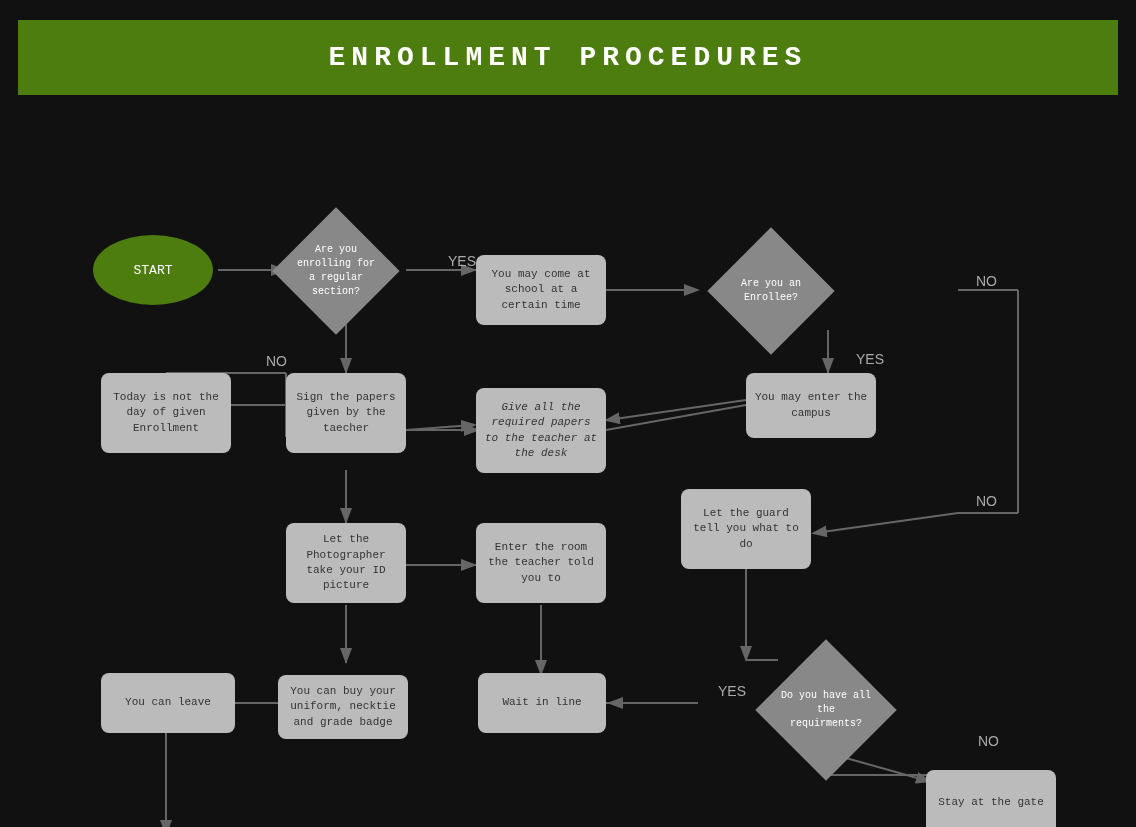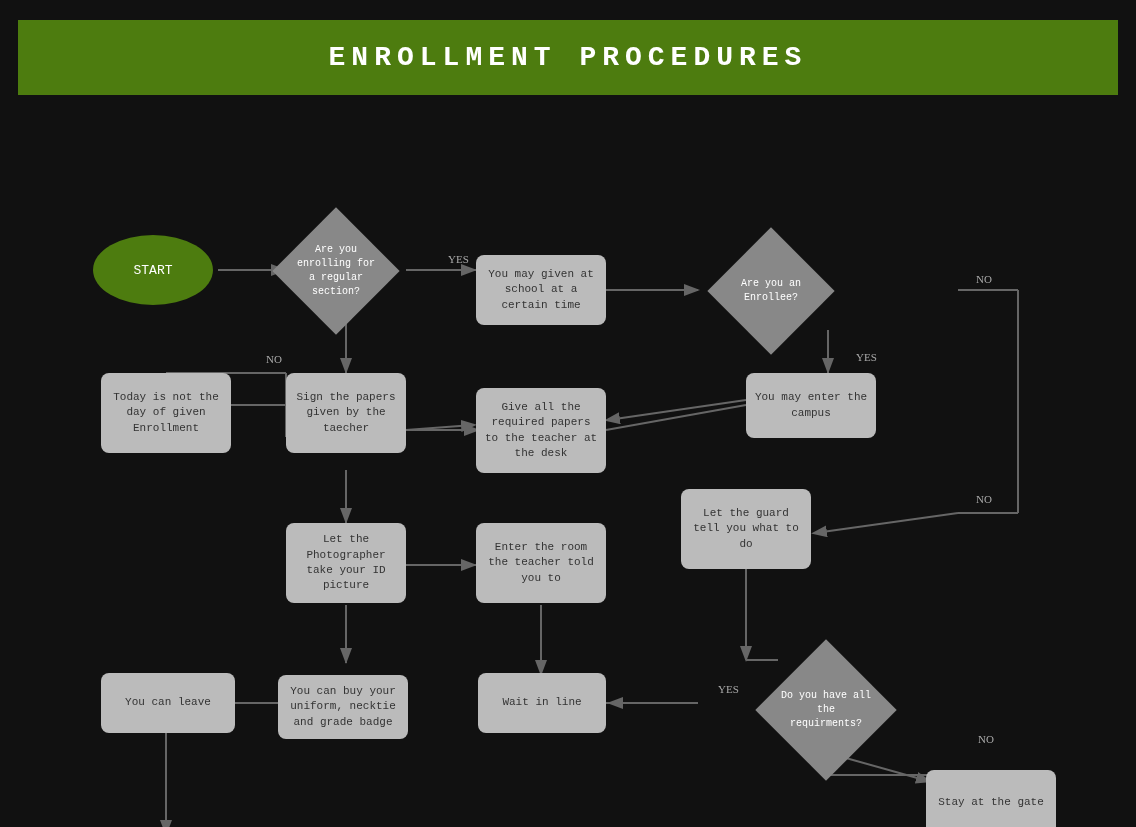--- a/index.html
+++ b/index.html
@@ -84,22 +84,22 @@
     .connectors {
       position: absolute;
       top: 0; left: 0;
       width: 1100px;
       height: 720px;
       pointer-events: none;
     }
     .label-text {
       position: absolute;
       color: #aaa;
-      font-size: 11px;
-      font-family: Liberation Serif, serif;
+      font-size: 14px;
+      font-family: Liberation Sans, sans-serif;
     }
   </style>
 </head>
 <body>
 
 <div class="main-container">
   <div class="header">
     <span class="header-title">ENROLLMENT  PROCEDURES</span>
   </div>
 
@@ -185,38 +185,38 @@
       <span>START</span>
     </div>
 
     <div class="diamond-wrap" style="left:248px; top:108px; width:140px; height:95px;">
       <div class="diamond" style="width:90px; height:90px;">
         <div class="diamond-text" style="font-size:10px;">Are you enrolling for a regular section?</div>
       </div>
     </div>
 
     <div class="rect" style="left:458px; top:140px; width:130px; height:70px;">
-      <span>You may given at school at a certain time</span>
+      <span>You may come at school at a certain time</span>
     </div>
 
     <div class="diamond-wrap" style="left:680px; top:128px; width:145px; height:95px;">
       <div class="diamond" style="width:90px; height:90px;">
         <div class="diamond-text" style="font-size:10px;">Are you an Enrollee?</div>
       </div>
     </div>
 
     <div class="rect" style="left:83px; top:258px; width:130px; height:80px;">
       <span>Today is not the day of given Enrollment</span>
     </div>
 
     <div class="rect" style="left:268px; top:258px; width:120px; height:80px;">
       <span>Sign the papers given by the taecher</span>
     </div>
 
-    <div class="rect" style="left:458px; top:273px; width:130px; height:85px;">
+    <div class="rect" style="left:458px; top:273px; width:130px; height:85px;font-style:italic;">
       <span>Give all the required papers to the teacher at the desk</span>
     </div>
 
     <div class="rect" style="left:728px; top:258px; width:130px; height:65px;">
       <span>You may enter the campus</span>
     </div>
 
     <div class="rect" style="left:458px; top:408px; width:130px; height:80px;">
       <span>Enter the room the teacher told you to</span>
     </div>

